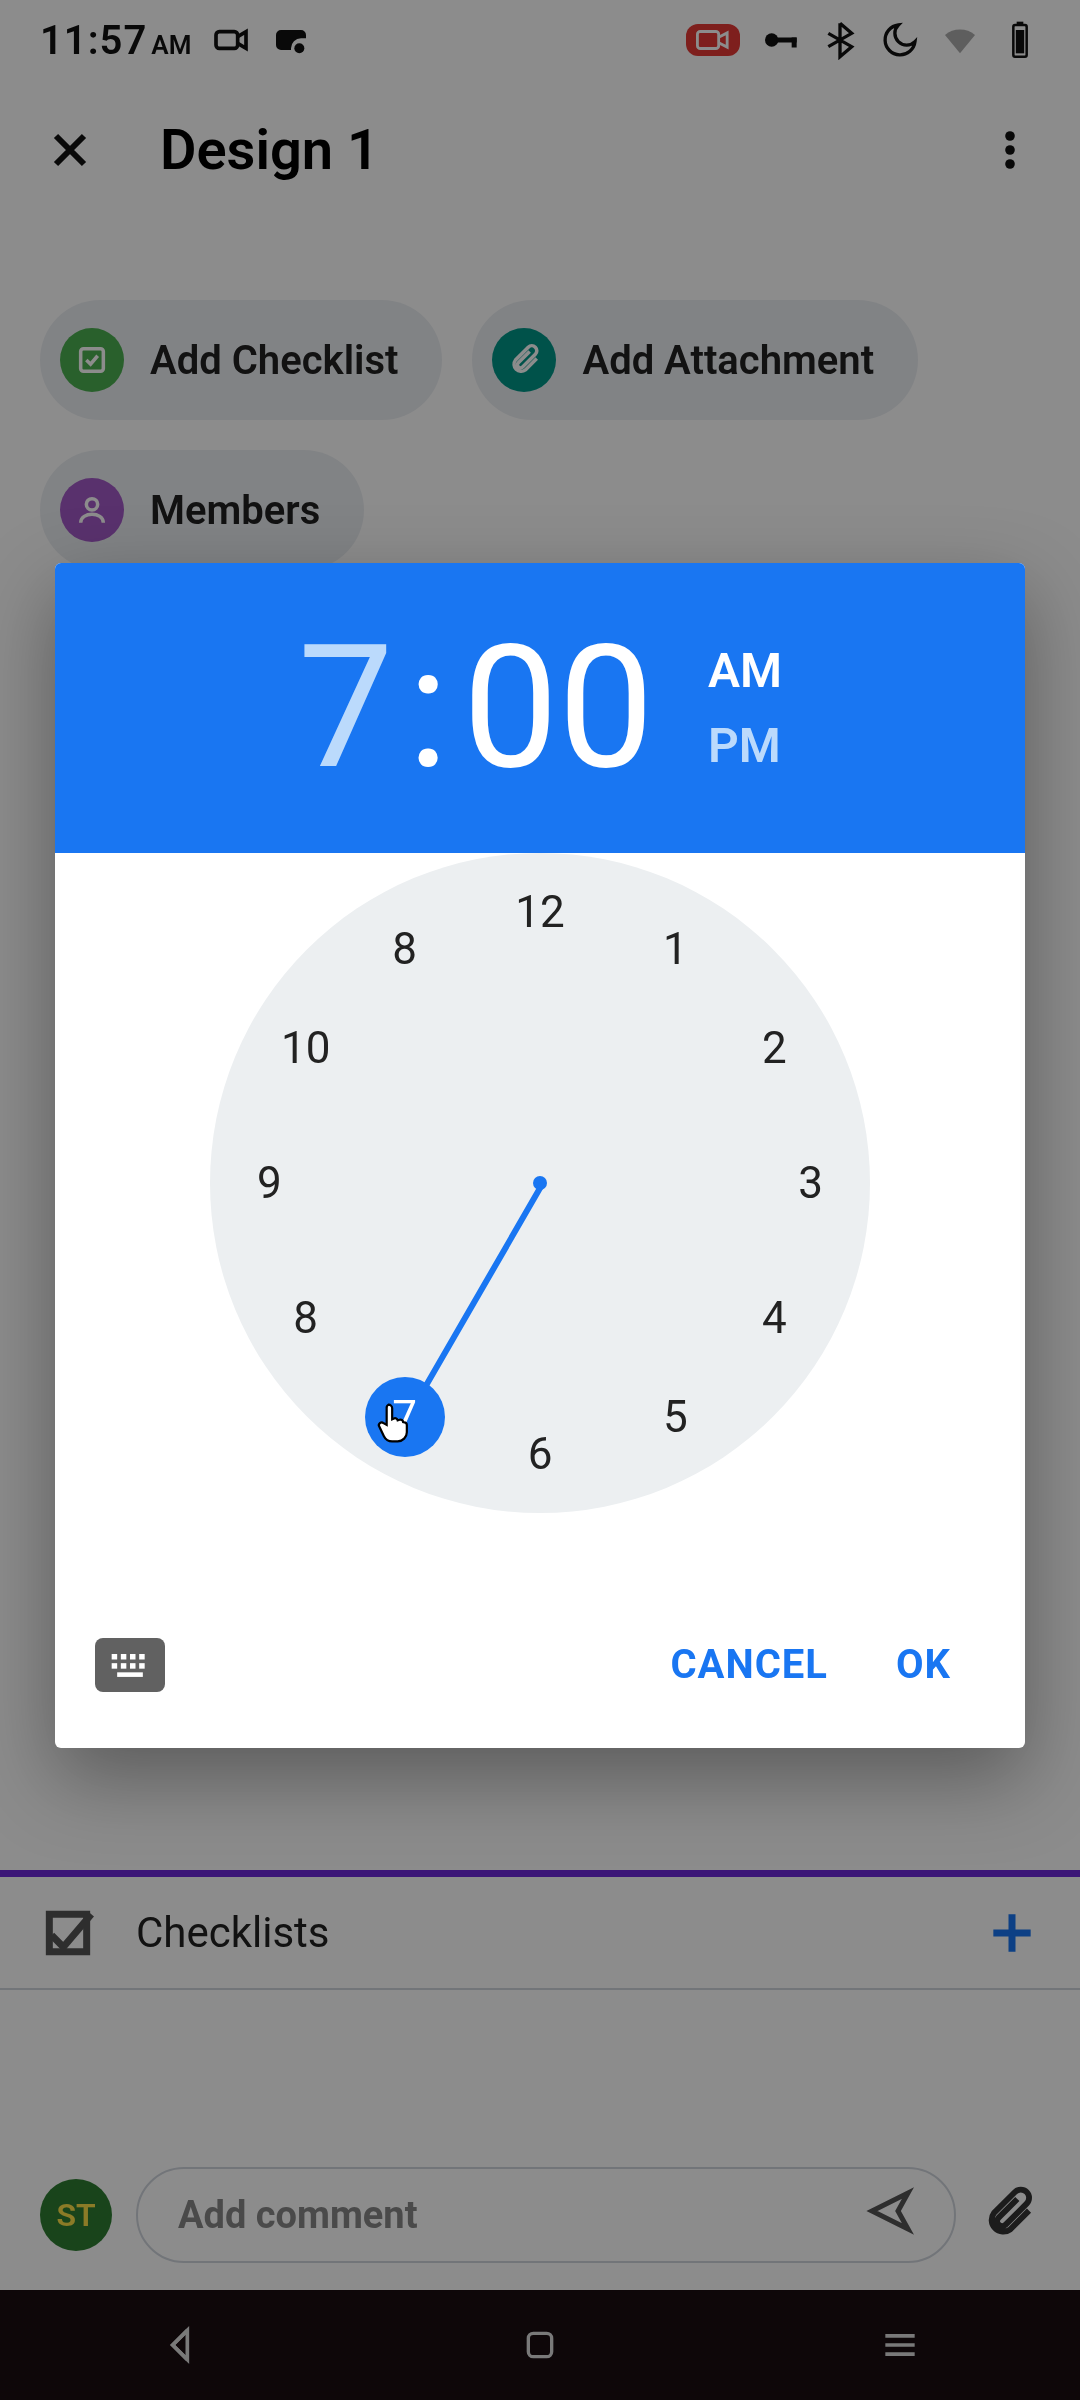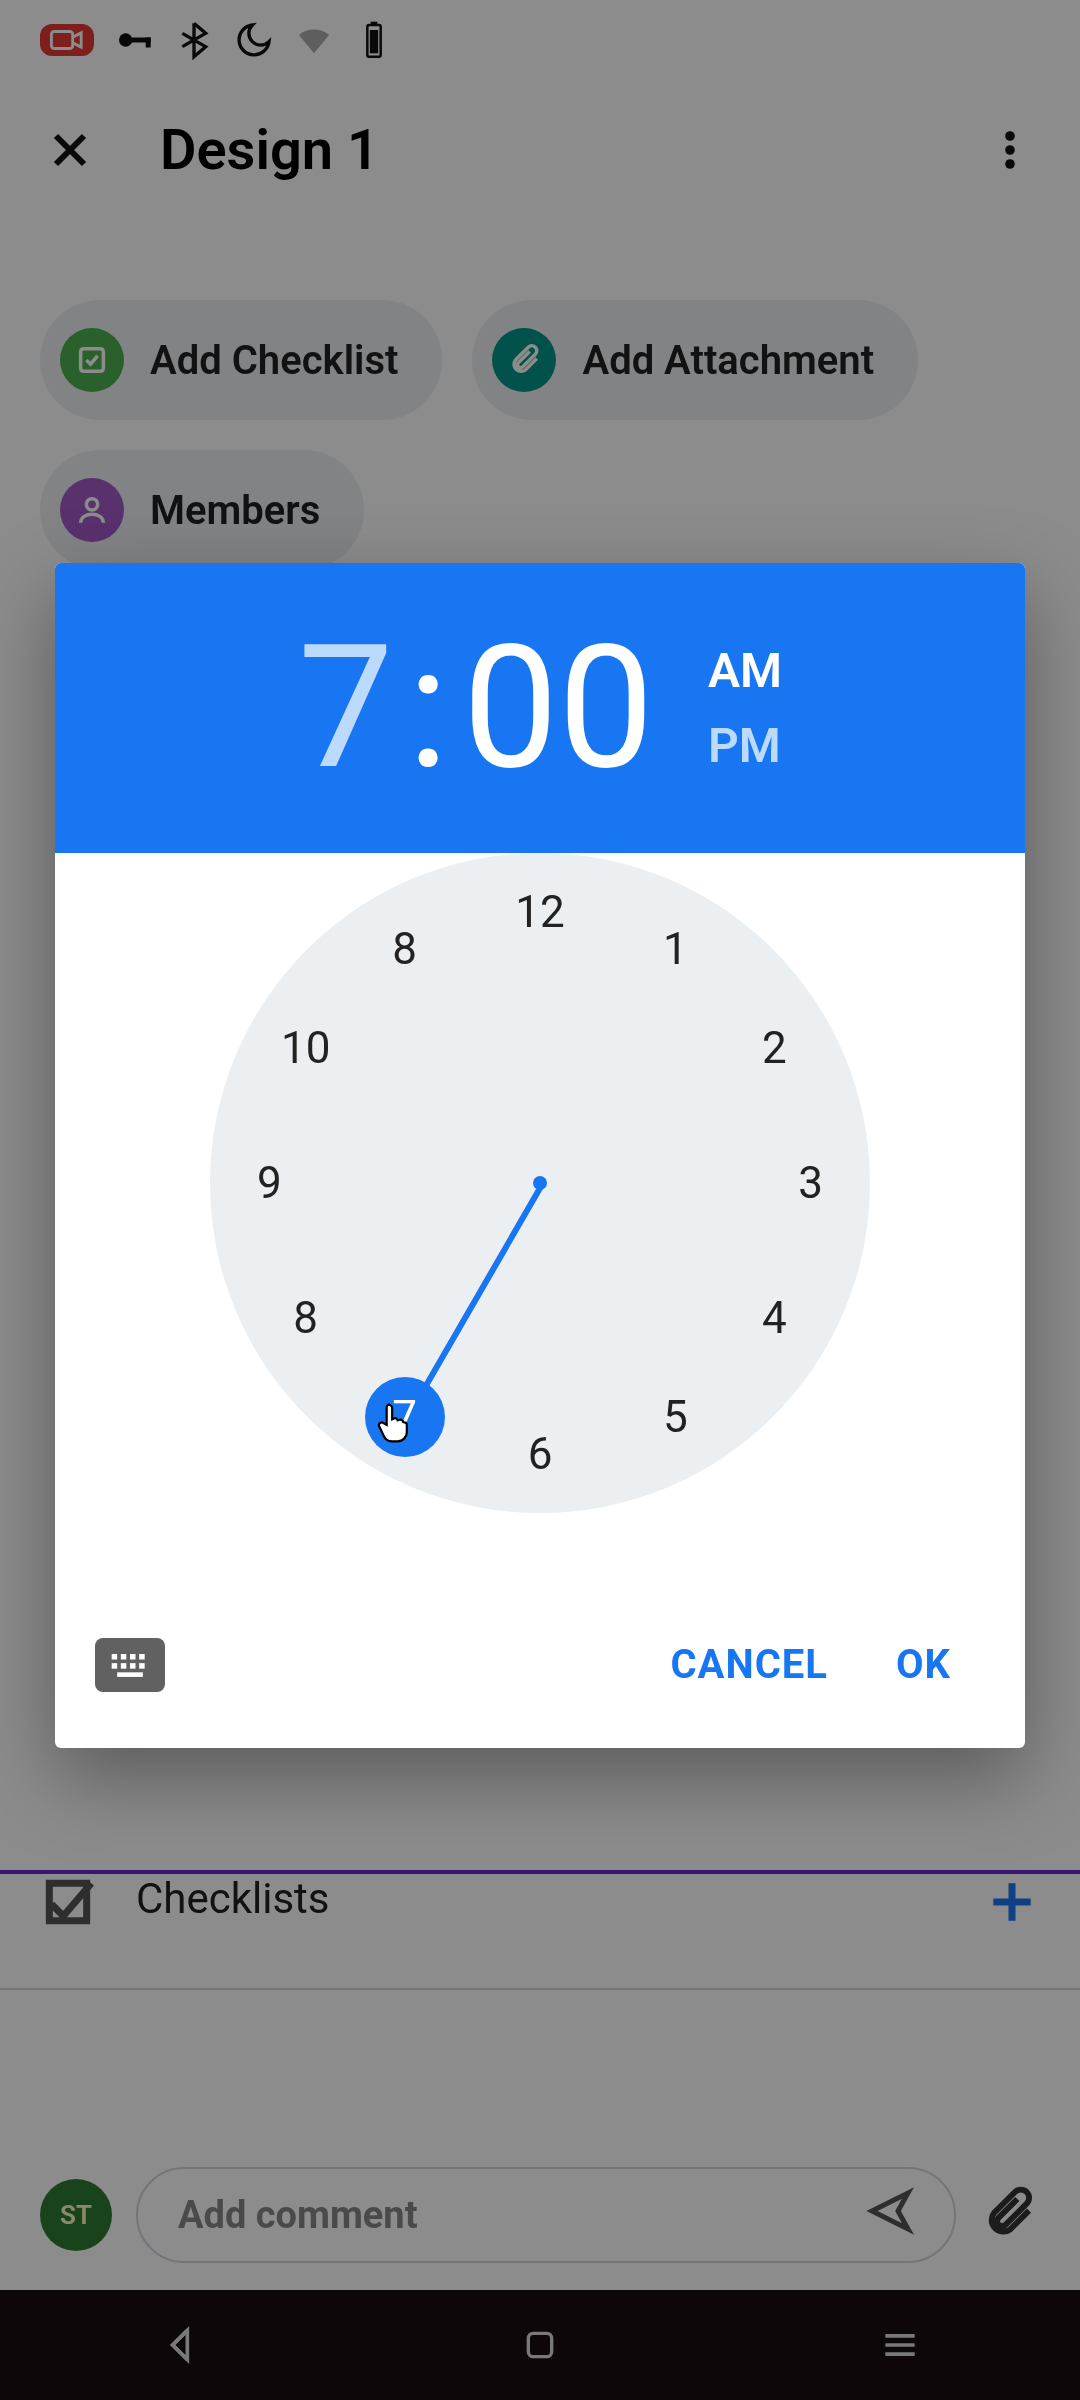--- a/index.html
+++ b/index.html
@@ -29,32 +29,32 @@
   .chip { background:#eceff3; border-radius:60px; height:120px; display:flex; align-items:center; padding:0 44px 0 20px; gap:26px; }
   .chip .badge { width:64px; height:64px; border-radius:50%; display:flex; align-items:center; justify-content:center; }
   .chip .label { font-size:40px; font-weight:600; color:#222; }
   .badge-green { background:#4caf50; }
   .badge-teal { background:#009688; }
   .badge-purple{ background:#a259c6; }
 
   .chip-row2 { position:absolute; top:450px; left:0; right:0; padding:0 40px; display:flex; gap:30px; }
 
   
-  .checklists-bar { position:absolute; top:1870px; left:0; right:0; height:120px; border-top:4px solid #6d28d9; border-bottom:2px solid #d0d5dd; display:flex; padding:0 40px; }
+  .checklists-bar { position:absolute; top:1870px; left:0; right:0; height:120px; border-top:7px solid #6d28d9; border-bottom:2px solid #d0d5dd; display:flex; align-items:center; padding:0 40px; }
   .checklists-bar .icon { width:56px; height:56px; margin-right:40px; }
   .checklists-bar .label { font-size:42px; color:#222; flex:1; }
   .checklists-bar .plus { width:56px; height:56px; color:#1976f2; }
 
   .checklist-row { position:absolute; top:2020px; left:0; right:0; height:110px; display:flex; align-items:center; padding:0 40px; }
   .checklist-row .label { font-size:42px; font-weight:600; color:#222; flex:1; }
   .checklist-row .icons { display:flex; gap:50px; }
 
   
   .comment-bar { position:absolute; top:2150px; left:0; right:0; height:130px; display:flex; align-items:center; padding:0 40px; gap:24px; }
-  .avatar { width:72px; height:72px; border-radius:50%; background:#2e7d32; color:#fef9c3; display:flex; align-items:center; justify-content:center; font-size:26px; font-weight:600; }
+  .avatar { width:72px; height:72px; border-radius:50%; background:#2e7d32; color:#fde047; display:flex; align-items:center; justify-content:center; font-size:32px; font-weight:600; }
   .comment-input { flex:1; height:96px; border:2px solid #d0d5dd; border-radius:48px; display:flex; align-items:center; padding:0 40px; color:#888; font-size:38px; gap:20px;font-weight:bold; }
   .comment-input .placeholder { flex:1; }
   .attach-btn { width:60px; height:60px; }
 
   
   .nav-bar { position:absolute; bottom:0; left:0; right:0; height:110px; background:#1a0d12; display:flex; align-items:center; justify-content:space-around; }
   .nav-bar .nav-btn { width:60px; height:60px; display:flex; align-items:center; justify-content:center; }
 
   
   .scrim { position:absolute; inset:0; background:rgba(0,0,0,0.45); }
@@ -83,20 +83,35 @@
   .spacer { flex:1; }
   .dlg-btn { font-size:40px; font-weight:700; color:#1976f2; padding:20px 34px; letter-spacing:1px; }
 
 </style>
 </head>
 <body>
 
 <div class="screen">
 
   <div class="status-bar">
+    <div class="status-left">
+      <span><span class="status-time">11:57</span><span class="status-ampm">AM</span></span>
+      <span class="stat-icon">
+        <svg viewBox="0 0 24 24" fill="none" stroke="#111" stroke-width="2.2">
+            <rect x="3" y="7" width="13" height="10" rx="2"></rect>
+            <path d="M16 10l5-3v10l-5-3"></path>
+          </svg>
+      </span>
+      <span class="stat-icon">
+        <svg viewBox="0 0 24 24" fill="#111">
+            <path d="M6 6h12a3 3 0 013 3v2h-3a6 6 0 00-6 6v1H6a3 3 0 01-3-3V9a3 3 0 013-3z"></path>
+            <circle cx="17" cy="17" r="3" fill="#111"></circle>
+          </svg>
+      </span>
+    </div>
     <div class="status-right">
       <span class="rec-badge">
         <svg viewBox="0 0 24 16" fill="none" stroke="#fff" stroke-width="2">
             <rect x="1" y="2" width="15" height="12" rx="2"></rect>
             <path d="M16 6l6-3v10l-6-3"></path>
           </svg>
       </span>
       <span class="stat-icon">
         <svg viewBox="0 0 24 24" fill="#111">
             <circle cx="7" cy="12" r="4"></circle>

